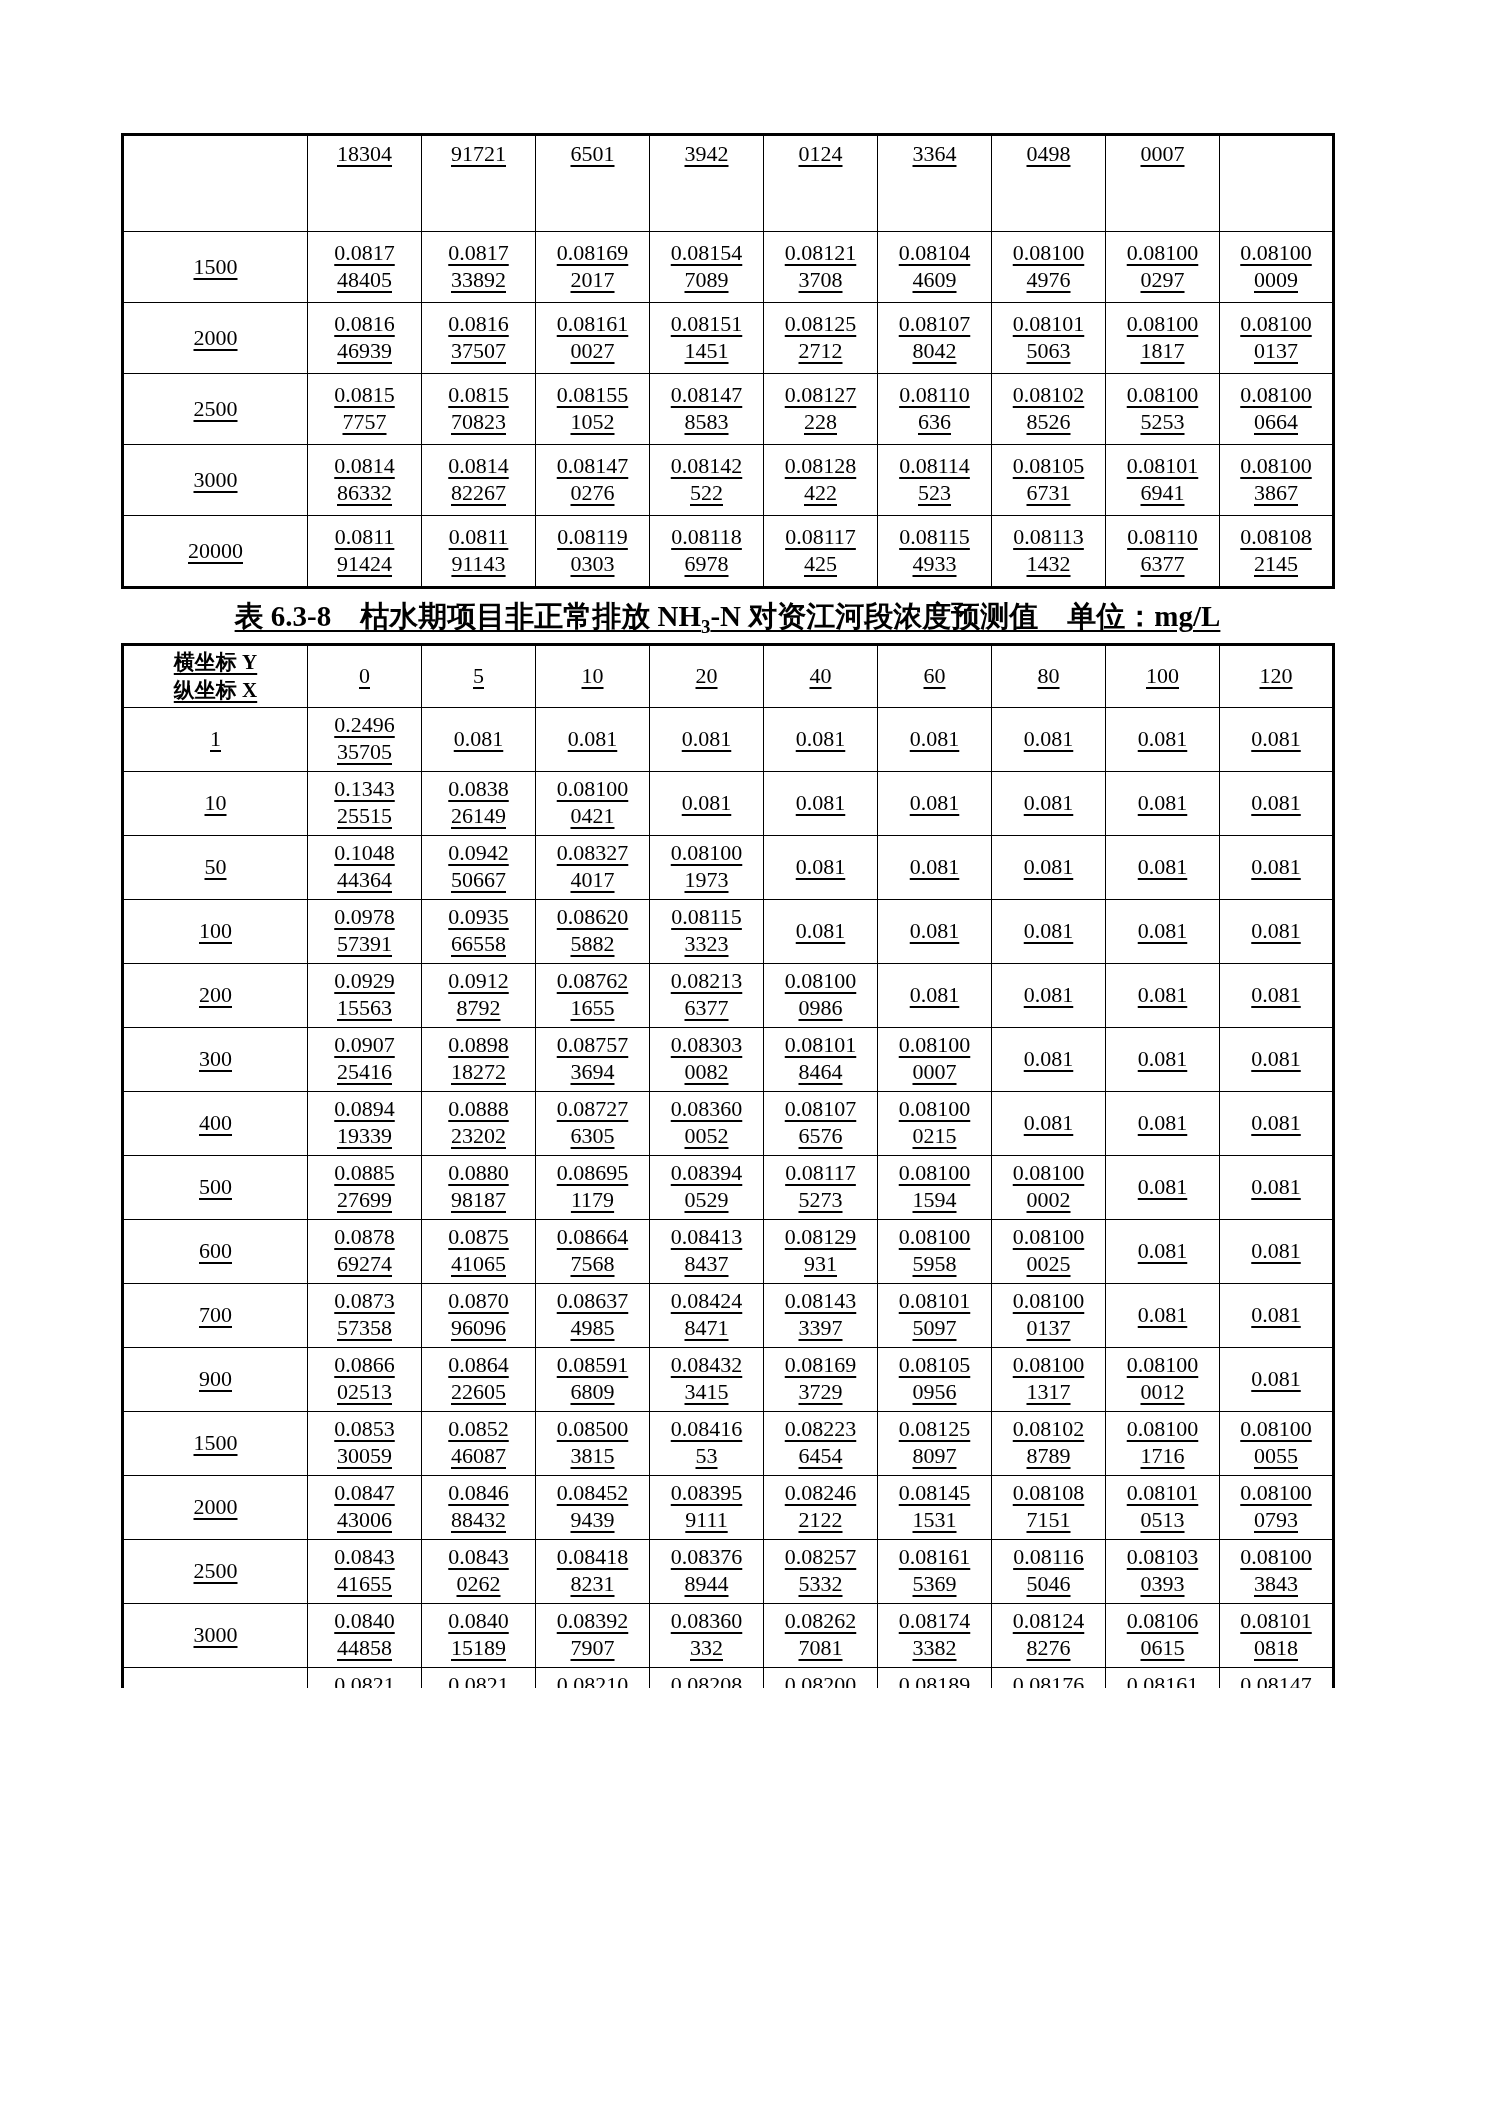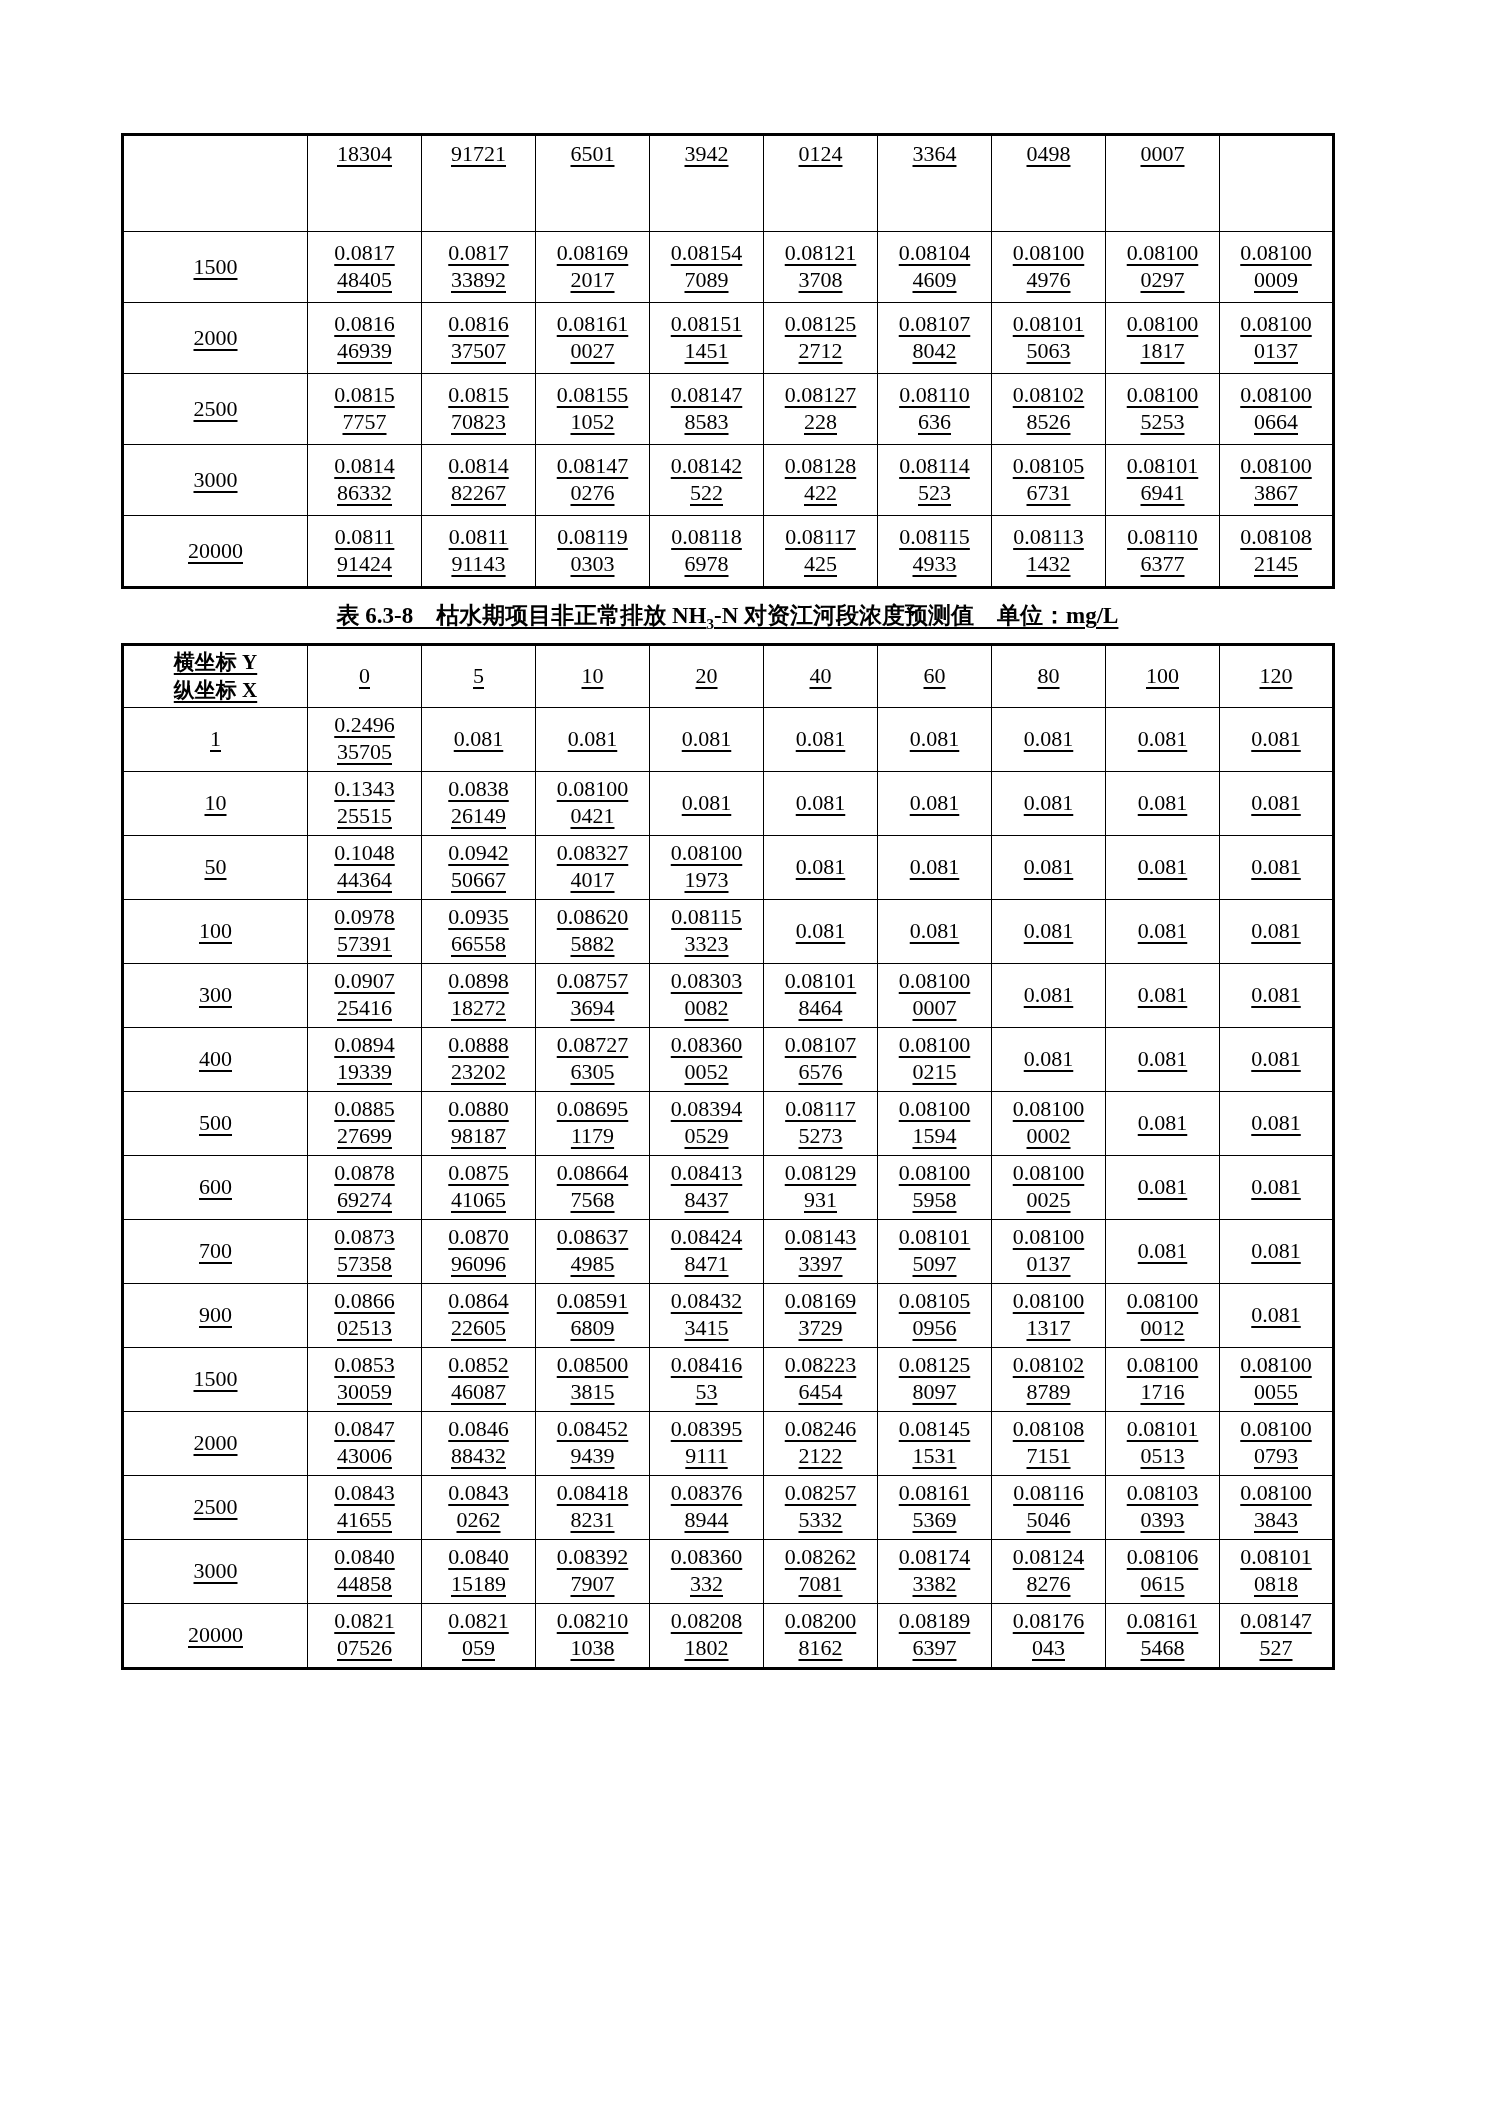--- a/index.html
+++ b/index.html
@@ -24,21 +24,21 @@
   }
   .col-label{width:185px;}
   .col-data{width:114px;}
 
   .tbl-top{margin-top:133px;}
   .tbl-top td{height:66px;}
   .tbl-top tr:first-child td{height:88px;vertical-align:top;padding-top:5px;}
 
   .tbl-title{
     width:1213px;margin:12px 0 12px 121px;text-align:center;
-    font-weight:bold;font-size:23px;line-height:30px;
+    font-weight:bold;font-size:29px;line-height:30px;
     text-decoration:underline;text-underline-offset:4px;text-decoration-thickness:1.5px;
   }
   sub{font-size:0.65em;line-height:0;}
 
   .tbl-main td{height:59px;}
   .tbl-main th{height:56px;font-weight:normal;}
   .tbl-main th.corner{font-weight:bold;font-size:21px;line-height:1.35;padding:2px 2px;}
 
   .para{
     font-size:23px;line-height:32px;letter-spacing:0.5px;
@@ -279,20 +279,37 @@
 5882</td>
           <td>0.08115
 3323</td>
           <td>0.081</td>
           <td>0.081</td>
           <td>0.081</td>
           <td>0.081</td>
           <td>0.081</td>
         </tr>
         <tr>
+          <td>200</td>
+          <td>0.0929
+15563</td>
+          <td>0.0912
+8792</td>
+          <td>0.08762
+1655</td>
+          <td>0.08213
+6377</td>
+          <td>0.08100
+0986</td>
+          <td>0.081</td>
+          <td>0.081</td>
+          <td>0.081</td>
+          <td>0.081</td>
+        </tr>
+        <tr>
           <td>300</td>
           <td>0.0907
 25416</td>
           <td>0.0898
 18272</td>
           <td>0.08757
 3694</td>
           <td>0.08303
 0082</td>
           <td>0.08101

